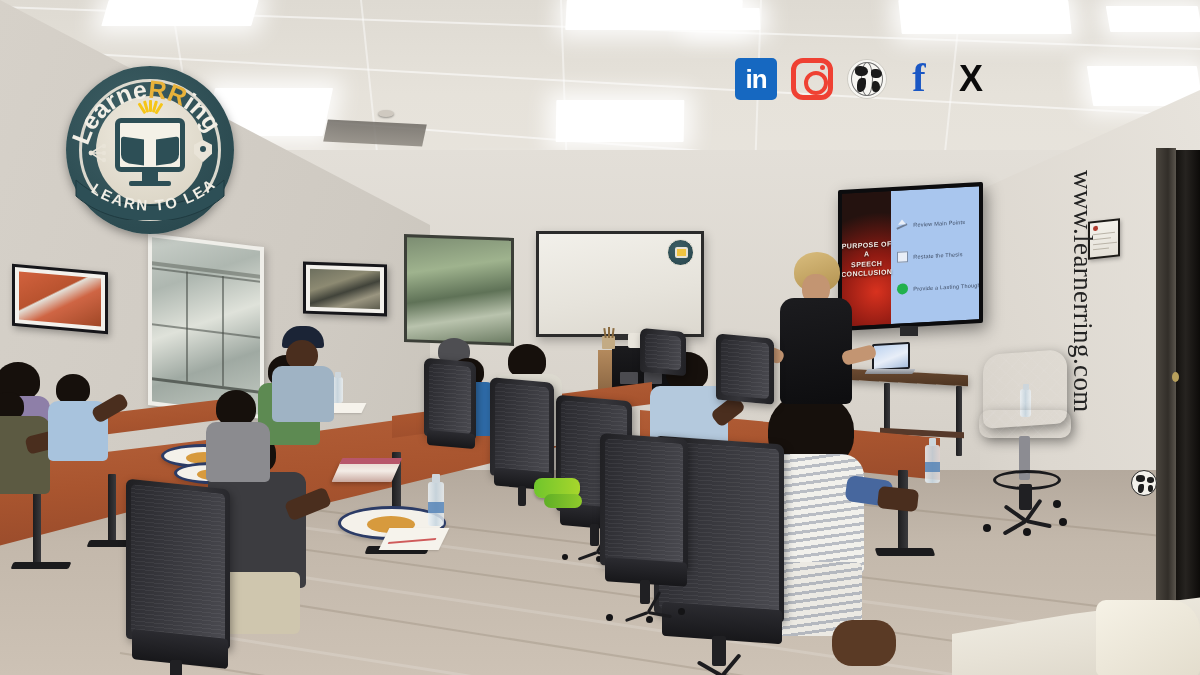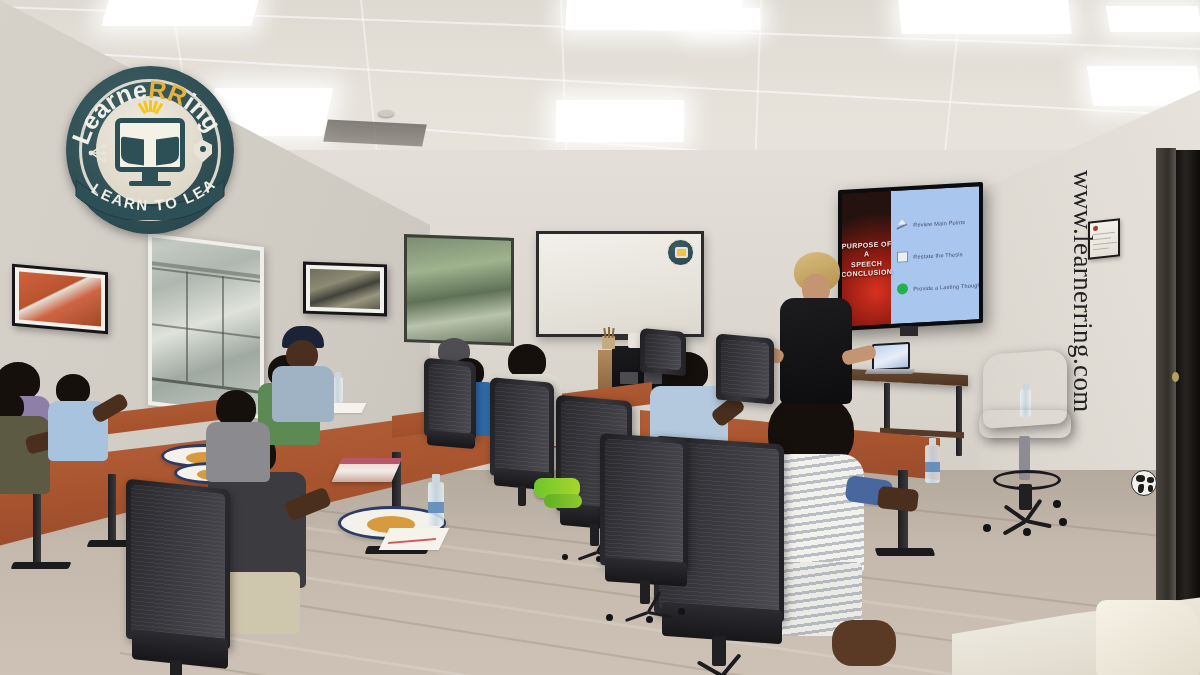--- a/index.html
+++ b/index.html
@@ -848,20 +848,46 @@
       <path d="M 2,6 C 40,40 112,40 150,6 L 150,22 C 112,56 40,56 2,22 Z" fill="#2d4f56" stroke="#1f3a40" stroke-width="1"></path>
       <defs>
         <path id="arcBanner" d="M 12,14 C 48,44 104,44 140,14" fill="none"></path>
       </defs>
       <text font-family="Liberation Sans, sans-serif" font-size="15" font-weight="bold" fill="#f1eee5" letter-spacing="2.2">
         <textPath href="#arcBanner" startOffset="4%">LEARN TO LEAD</textPath>
       </text>
     </svg>
   </div>
 
+  <div class="social-bar">
+    <div class="soc">
+      <div class="ic-li">
+          <div class="li-text">in</div>
+        </div>
+    </div>
+    <div class="soc">
+      <div class="ic-ig"></div>
+    </div>
+    <div class="soc">
+      <div class="ic-globe">
+        <div class="merid" style="left:3px;  top:2px;  width:32px; height:34px;"></div>
+        <div class="merid" style="left:13px; top:2px;  width:12px; height:34px;"></div>
+        <div class="cont" style="left:7px;  top:6px;  width:13px; height:10px;"></div>
+        <div class="cont" style="left:9px;  top:18px; width:9px;  height:14px; border-radius:50% 20% 60% 30%;"></div>
+        <div class="cont" style="left:23px; top:9px;  width:11px; height:9px;"></div>
+        <div class="cont" style="left:24px; top:21px; width:8px;  height:11px;"></div>
+      </div>
+    </div>
+    <div class="soc">
+      <div class="ic-fb">f</div>
+    </div>
+    <div class="soc">
+      <div class="ic-x">X</div>
+    </div>
+  </div>
 
   <div class="url-wm">www.learnerring.com</div>
   <div class="wm-globe">
     <div class="c" style="left:4px; top:4px; width:9px; height:7px;"></div>
     <div class="c" style="left:6px; top:13px; width:6px; height:9px; border-radius:50% 20% 60% 30%;"></div>
     <div class="c" style="left:15px; top:6px; width:7px; height:6px;"></div>
     <div class="c" style="left:16px; top:14px; width:5px; height:7px;"></div>
   </div>
 
 </div>

